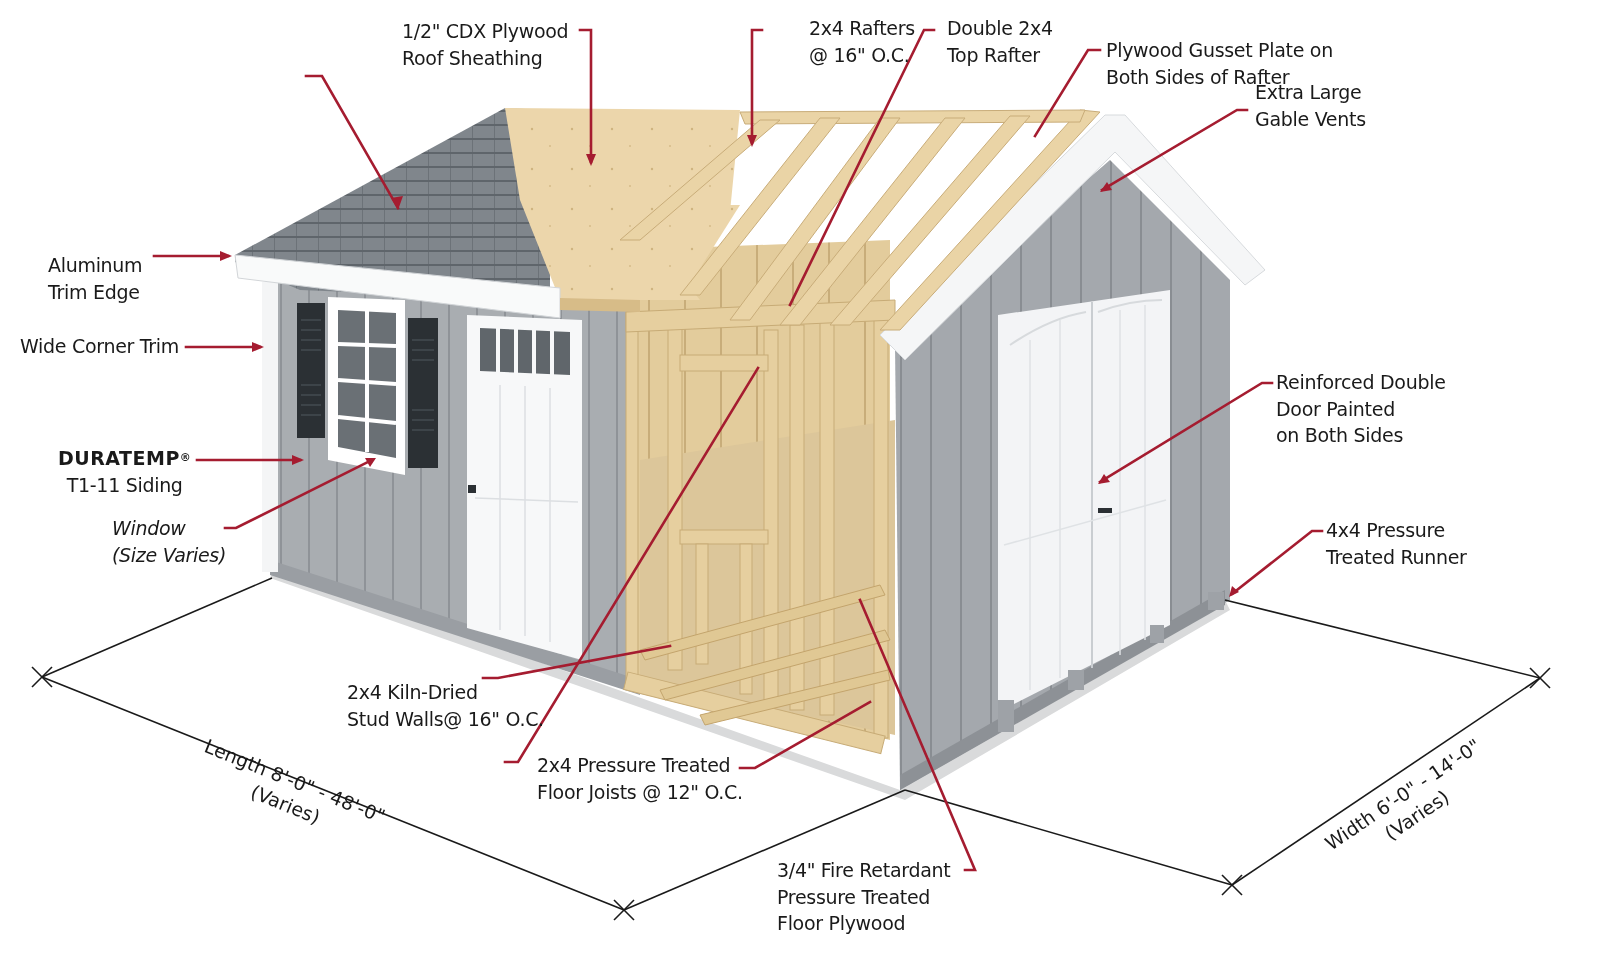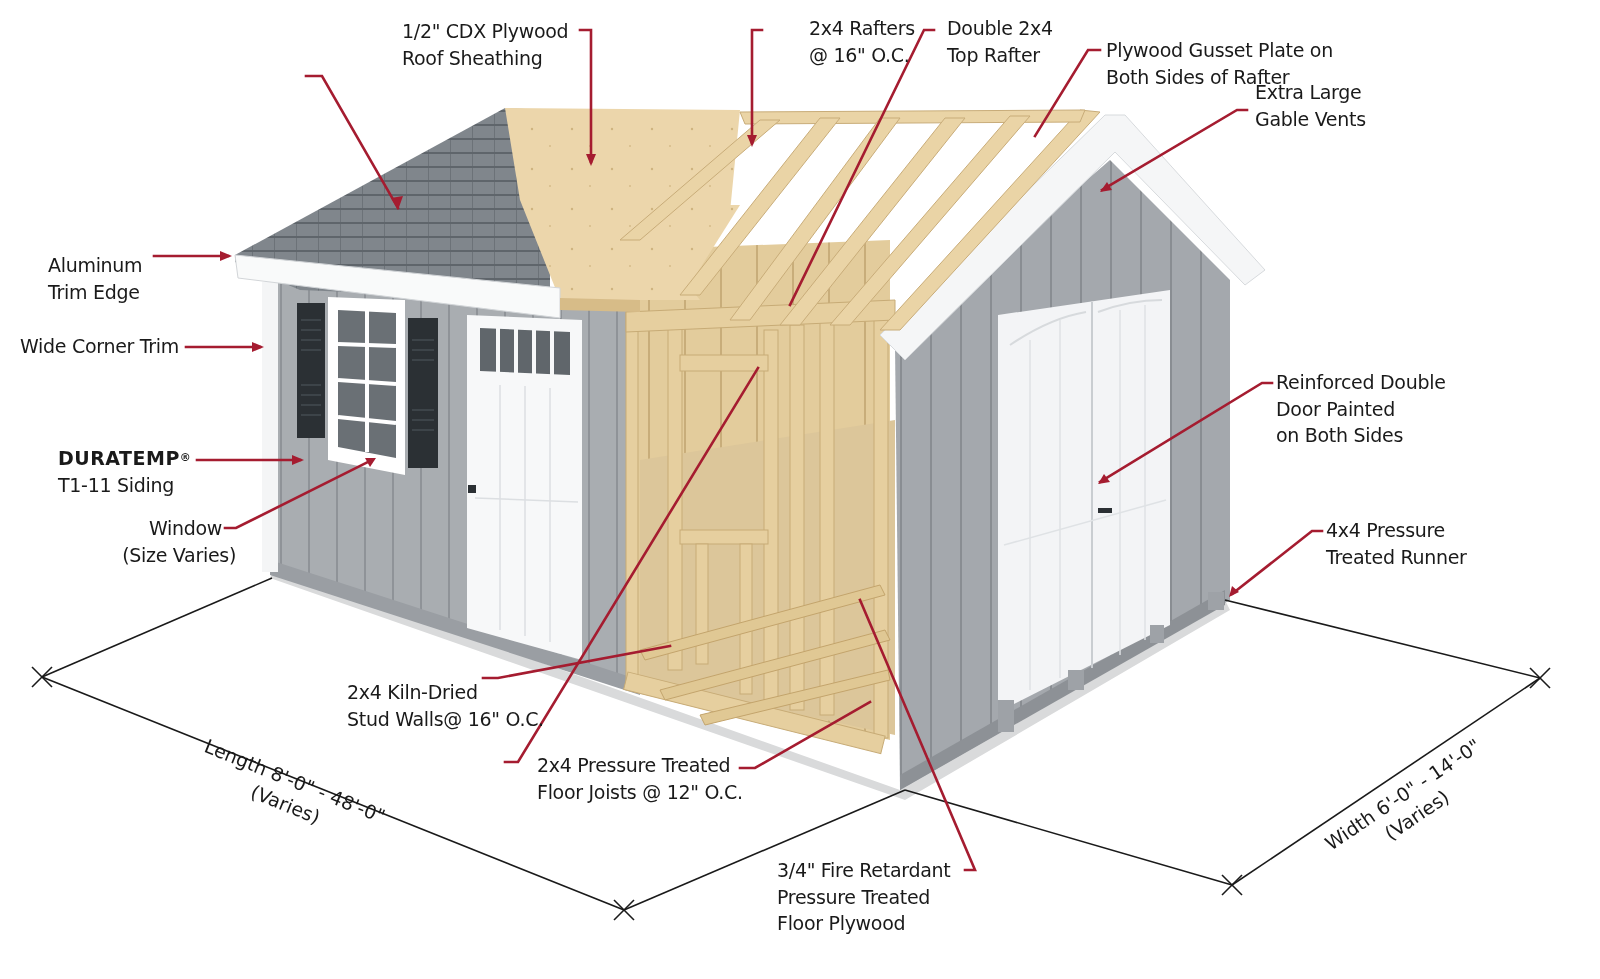--- a/index.html
+++ b/index.html
@@ -1,20 +1,20 @@
 <!DOCTYPE html>
 <html><head>
 <meta charset="utf-8">
 <style>
   html,body{margin:0;padding:0;background:#ffffff;}
   body{width:1600px;height:979px;position:relative;overflow:hidden;font-family:"Liberation Sans",sans-serif;}
   #stage{position:absolute;left:0;top:0;width:1600px;height:979px;}
   .lbl{position:absolute;font-family:"DejaVu Sans",sans-serif;font-size:19px;line-height:26.5px;color:#1a1a1a;white-space:nowrap;letter-spacing:-0.3px;}
   .lbl span{display:block;}
-  .right{text-align:right;}
+  .right{font-style:italic;}
   .brand{font-weight:bold;font-size:19px;letter-spacing:0.5px;}
   .brand sup{font-size:11px;vertical-align:top;}
   .dim{position:absolute;font-family:"DejaVu Sans",sans-serif;font-size:19px;line-height:25px;color:#1a1a1a;text-align:center;white-space:nowrap;transform-origin:center center;}
 </style>
 </head>
 <body>
 
 <div id="stage">
 
 <svg width="1600" height="979" viewBox="0 0 1600 979" xmlns="http://www.w3.org/2000/svg" style="position:absolute;left:0;top:0;">
@@ -231,21 +231,21 @@
   <span>Extra Large</span>
   <span>Gable Vents</span>
 </div>
 <div class="lbl" style="left:48px;top:242px;margin-top:10px;">
   <span>Aluminum</span>
   <span>Trim Edge</span>
 </div>
 <div class="lbl" style="left:20px;top:333px;">
   <span>Wide Corner Trim</span>
 </div>
-<div class="lbl" style="left:58px;top:445px;">
+<div class="lbl" style="left:58px;top:445px;text-align:center;">
   <span class="brand"><span style="display:inline">DURATEMP</span><sup>®</sup></span>
   <span>T1-11 Siding</span>
 </div>
 <div class="lbl right" style="left:112px;top:515px;width:124px;">
   <span style="padding-right:14px;">Window</span>
   <span>(Size Varies)</span>
 </div>
 <div class="lbl" style="left:1276px;top:369px;">
   <span>Reinforced Double</span>
   <span>Door Painted</span>

